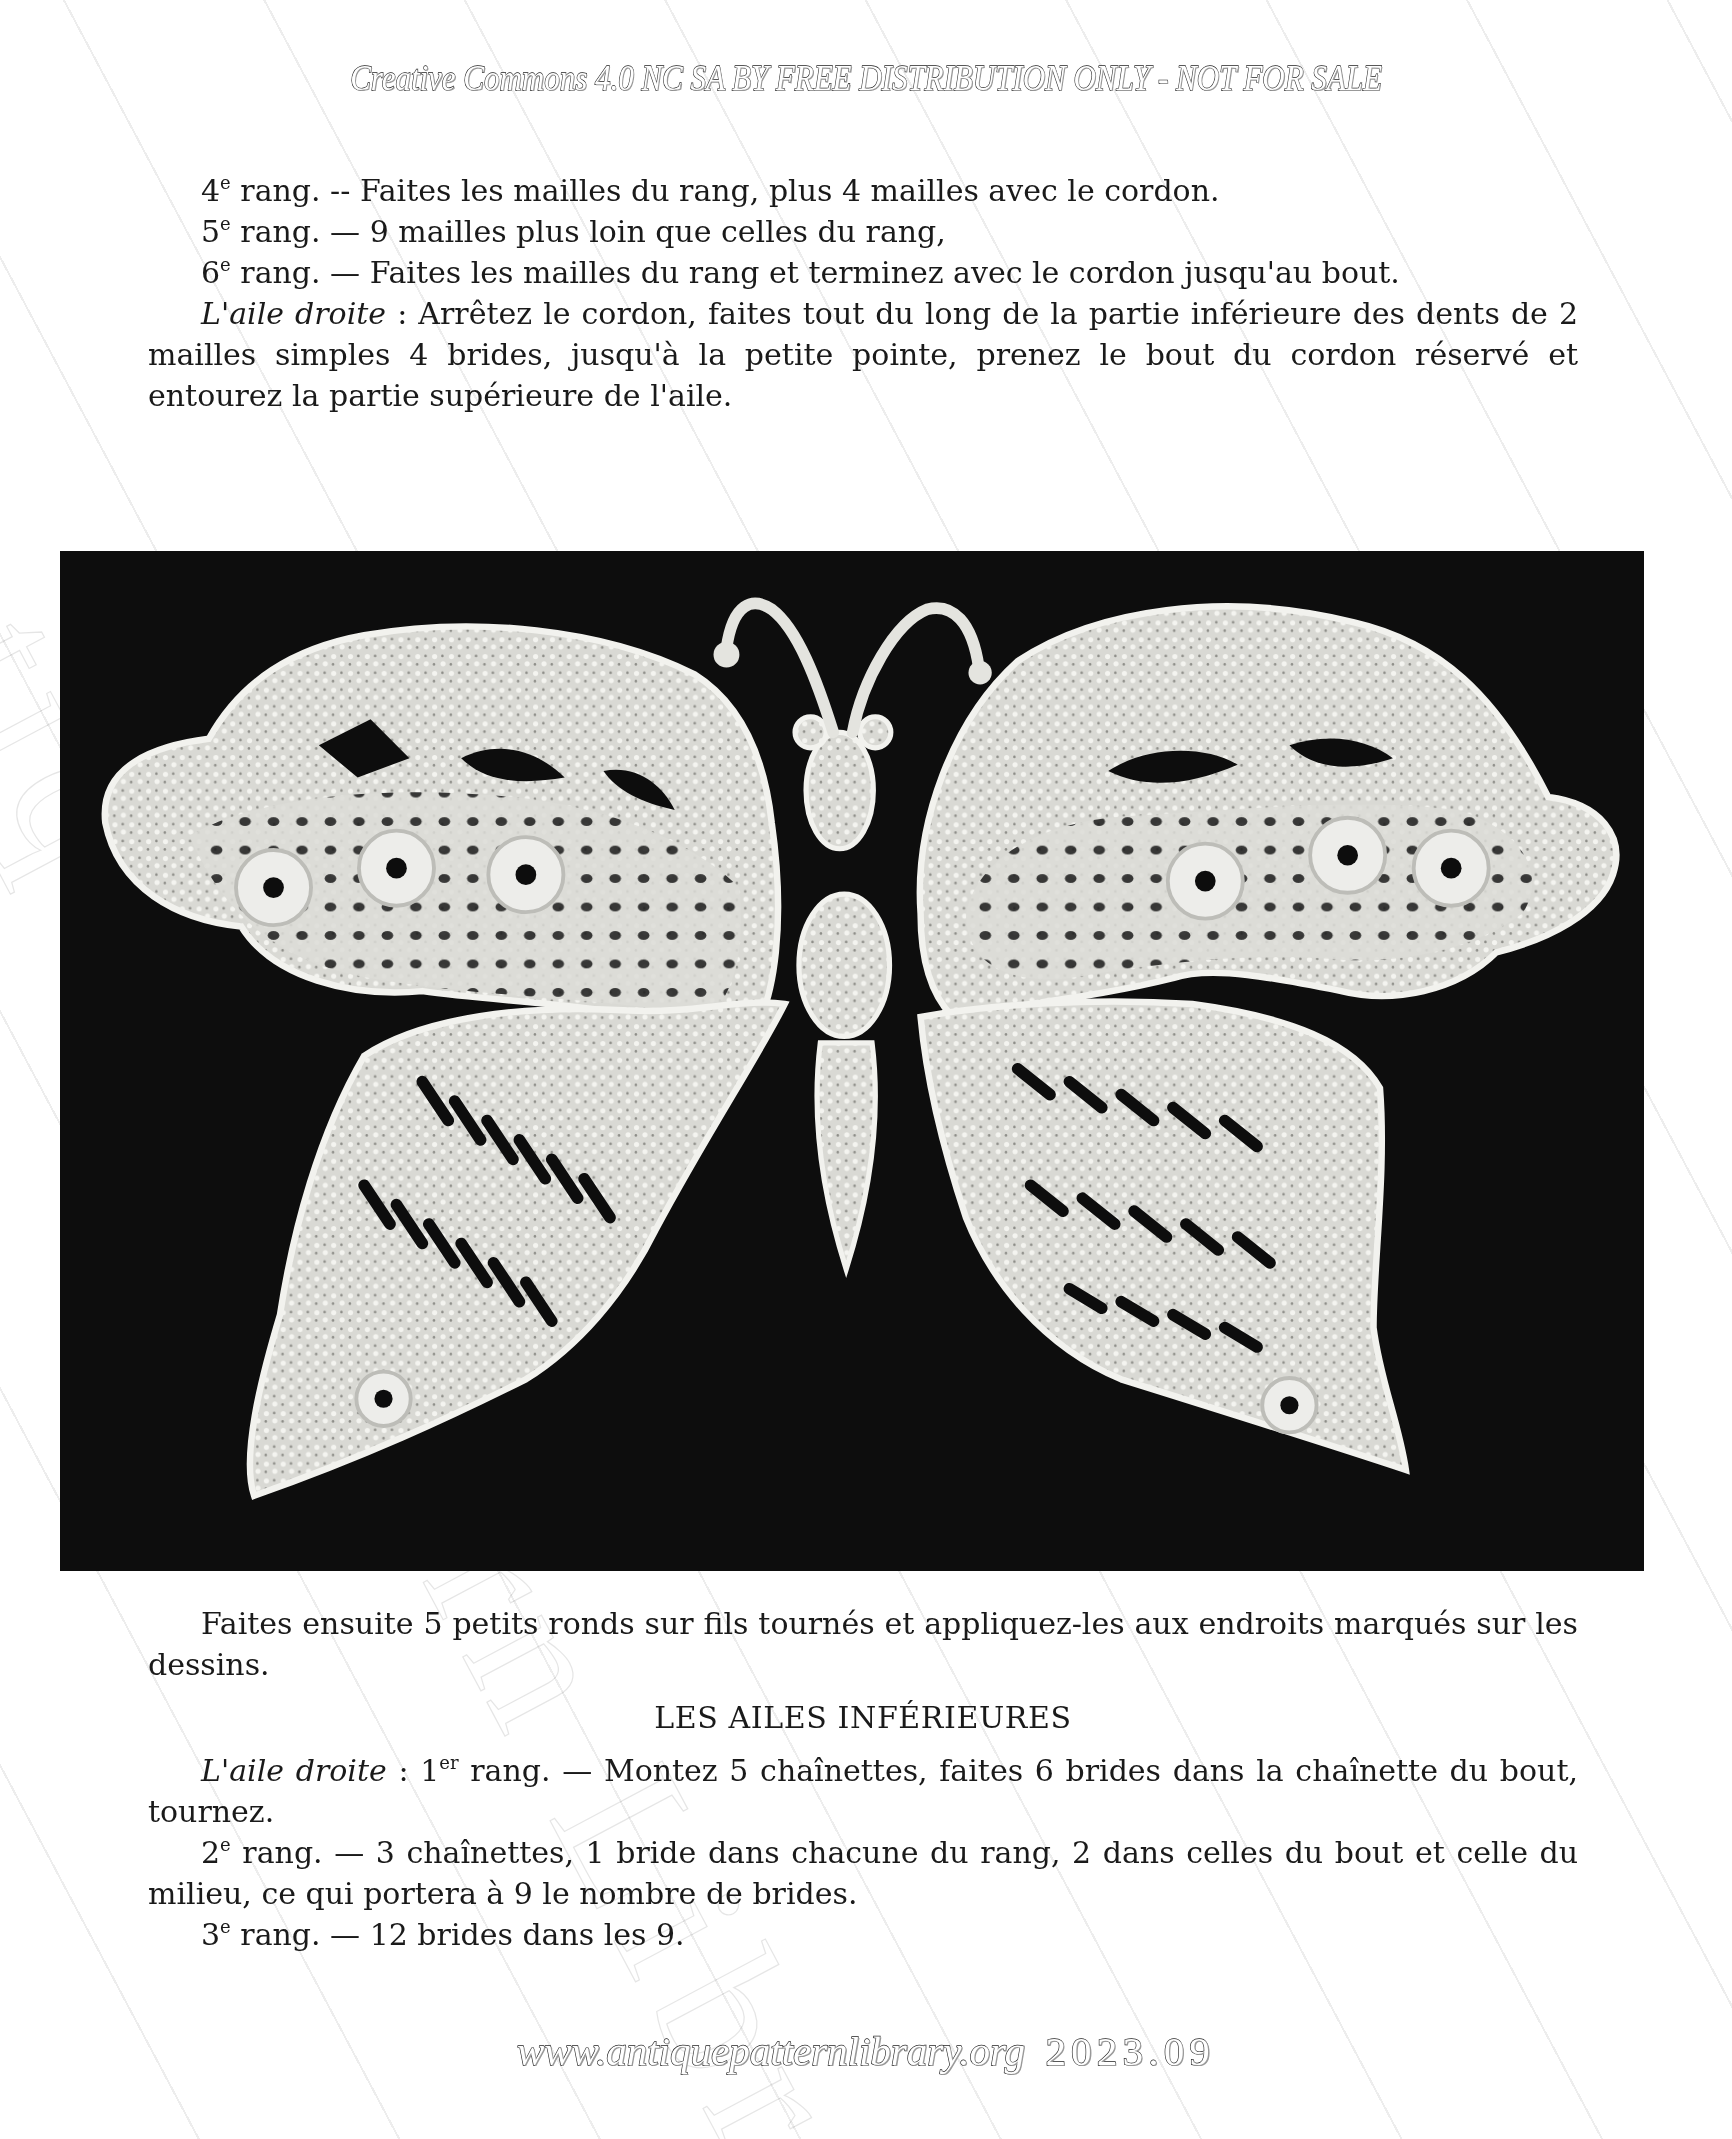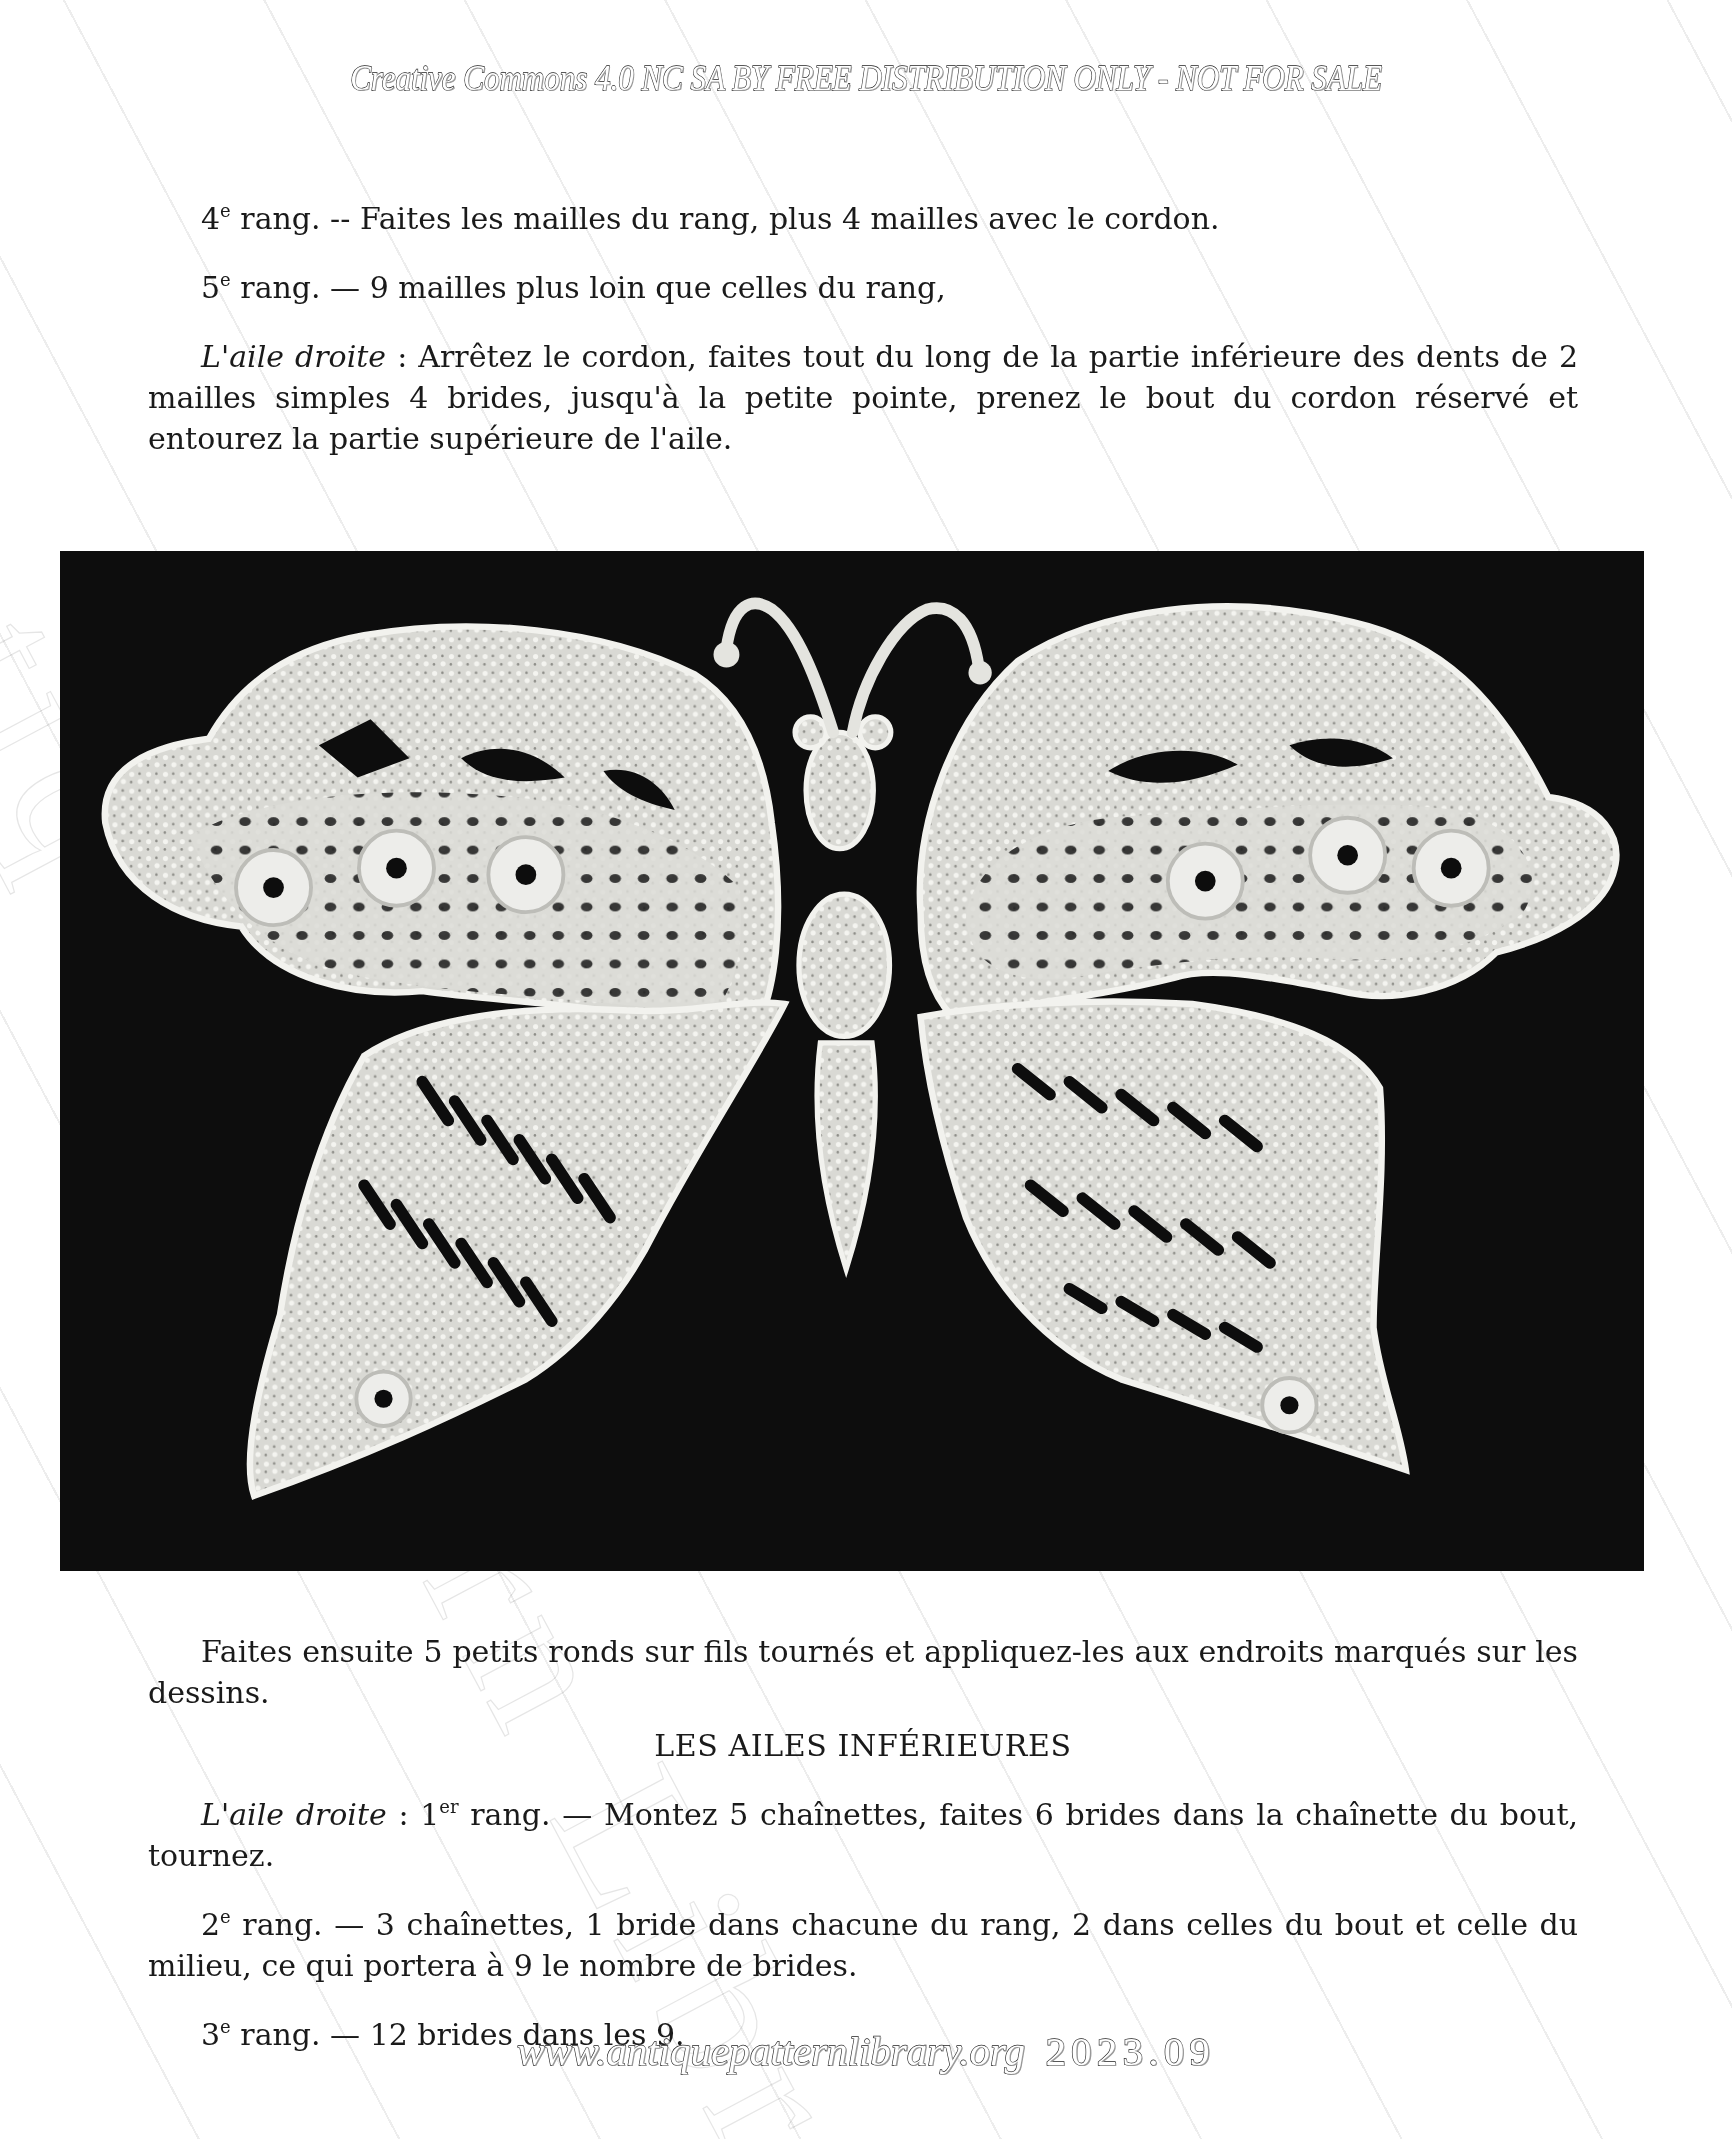--- a/index.html
+++ b/index.html
@@ -20,21 +20,21 @@
     text-shadow: 1.3px 1.3px 0 #999; white-space:nowrap; }
 
   .header { position:absolute; top:57px; left:0; width:1732px; text-align:center;
     font-size:36px; letter-spacing:0px; transform:scaleX(0.86); transform-origin:center; }
 
   .footer { position:absolute; top:2027px; left:0; width:1732px; text-align:center;
     font-size:41px; font-weight:normal; }
 
   .text-block { position:absolute; left:148px; width:1430px; font-size:30px; line-height:41px; }
   .para { margin:0; text-align:justify; text-align-last:left; }
-  .para.indent { text-indent:53px;margin-top:28px; }
+  .para.indent { text-indent:53px; }
   .it { font-style:italic; }
   sup { font-size:18px; line-height:0; vertical-align:11.6px; }
 
   .top-block { top:170px; }
   .bottom-block { top:1603px; }
   .section-title { text-align:center; font-size:30px; letter-spacing:0.6px; margin:12px; }
 
   .photo { position:absolute; left:60px; top:551px; width:1584px; height:1020px;
     background:#0d0d0d; overflow:hidden; }
   .photo svg { width:100%; height:100%; display:block; }
@@ -46,20 +46,23 @@
 <div class="watermark">Antique Pattern Library</div>
 
 <div class="header outlined">Creative Commons 4.0 NC SA BY FREE DISTRIBUTION ONLY - NOT FOR SALE</div>
 
 <div class="text-block top-block">
   <p class="para indent">
     <span>4</span><sup>e</sup><span> rang. -- </span><span>Faites les mailles du rang, plus 4 mailles avec le cordon.</span>
   </p>
   <p class="para indent">
     <span>5</span><sup>e</sup><span> rang. — </span><span>9 mailles plus loin que celles du rang,</span>
+  </p>
+  <p class="para indent">
+    <span>6</span><sup>e</sup><span> rang. — </span><span>Faites les mailles du rang et terminez avec le cordon jusqu'au bout.</span>
   </p>
   <p class="para indent">
     <span class="it">L'aile droite</span><span> : </span><span>Arrêtez le cordon, faites tout du long de la partie inférieure des dents de 2 mailles simples 4 brides, jusqu'à la petite pointe, prenez le bout du cordon réservé et entourez la partie supérieure de l'aile.</span>
   </p>
 </div>
 
 <div class="photo">
   <svg viewBox="0 0 2448 1576">
     <defs>
       <pattern id="lace" width="26" height="26" patternUnits="userSpaceOnUse">

